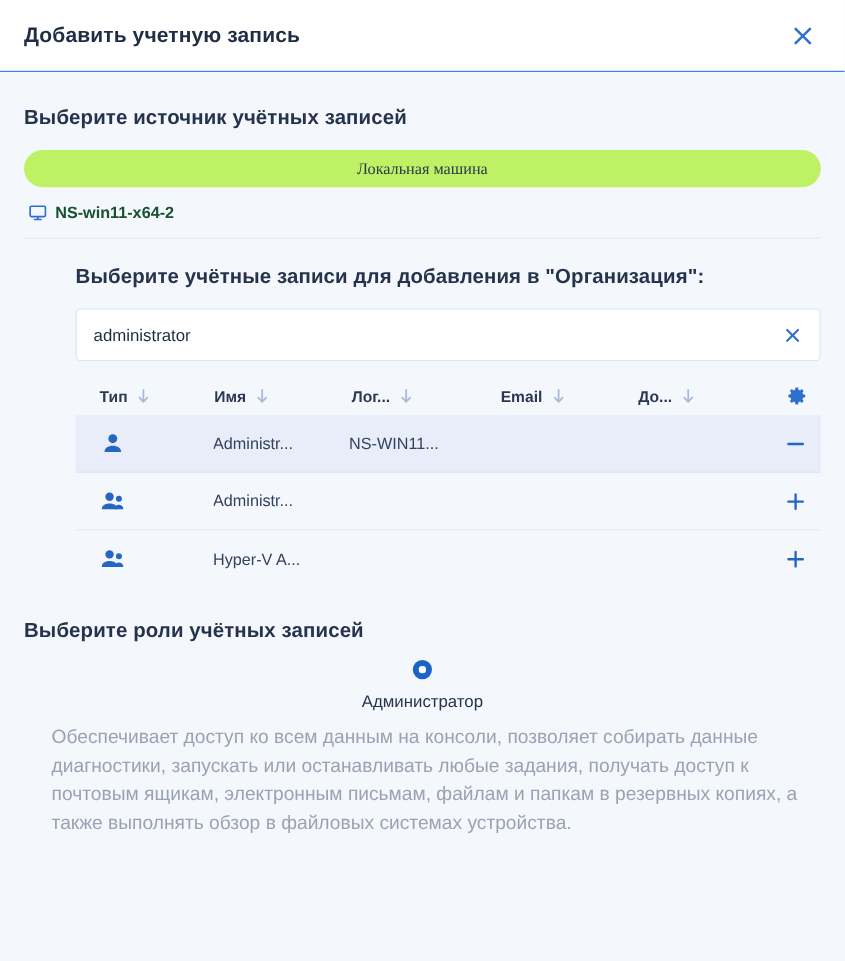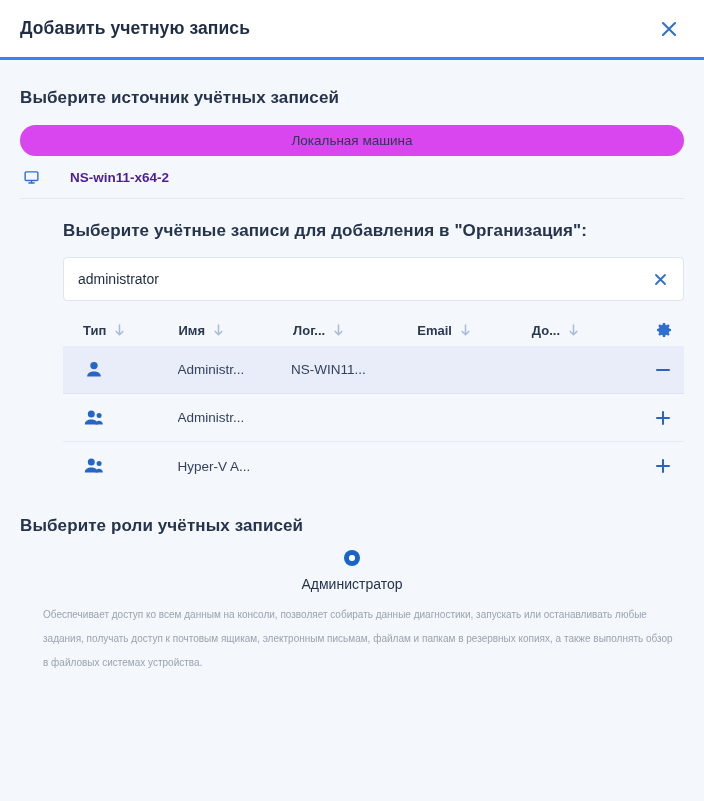--- a/index.html
+++ b/index.html
@@ -16,21 +16,21 @@
   }
 
   
   .dialog-header {
     height: 60px;
     background: #ffffff;
     display: flex;
     align-items: center;
     justify-content: space-between;
     padding: 0 20px 0 20px;
-    border-bottom: 3px solid #3b82f6;
+    border-bottom: 1px solid #3b82f6;
   }
   .dialog-title {
     font-size: 17.5px;
     font-weight: 600;
     color: #1f2d45;
     letter-spacing: 0.1px;
   }
   .close-btn {
     width: 30px;
     height: 30px;
@@ -69,38 +69,38 @@
     display: flex;
     align-items: center;
     justify-content: center;
     font-size: 13.5px;
     color: #3b4a66;
     border-radius: 16px;
     cursor: pointer;
     user-select: none;
   }
   .seg-item.active {
-    background: #d946ef;
+    background: #bef264;
     color: #2b3950;
+    font-family: Liberation Serif, serif;
   }
 
   
   .machine-row {
     display: flex;
     align-items: center;
     gap: 7px;
     padding: 14px 0 13px 4px;
     border-bottom: 1px solid #e2e9f4;
     cursor: pointer;
   }
   .machine-name {
     font-size: 13.5px;
     font-weight: 700;
-    color: #4c1d95;
-    margin-left: 24px;
+    color: #14532d;
   }
 
   
   .accounts-block { padding-top: 22px; margin-left: 43px; }
 
   .search-wrap {
     margin-top: 16px;
     position: relative;
     height: 44px;
     background: #ffffff;
@@ -245,21 +245,21 @@
     border-radius: 50%;
     background: #ffffff;
   }
   .role-name {
     font-size: 14px;
     color: #26334d;
   }
   .role-desc {
     margin-top: 11px;
     padding-left: 23px;
-    font-size: 10px;
+    font-size: 16px;
     line-height: 24px;
     color: #9aa3b2;
     max-width: 660px;
   }
 </style>
 </head>
 <body>
 
 <div class="dialog-header">
   <div class="dialog-title">Добавить учетную запись</div>

